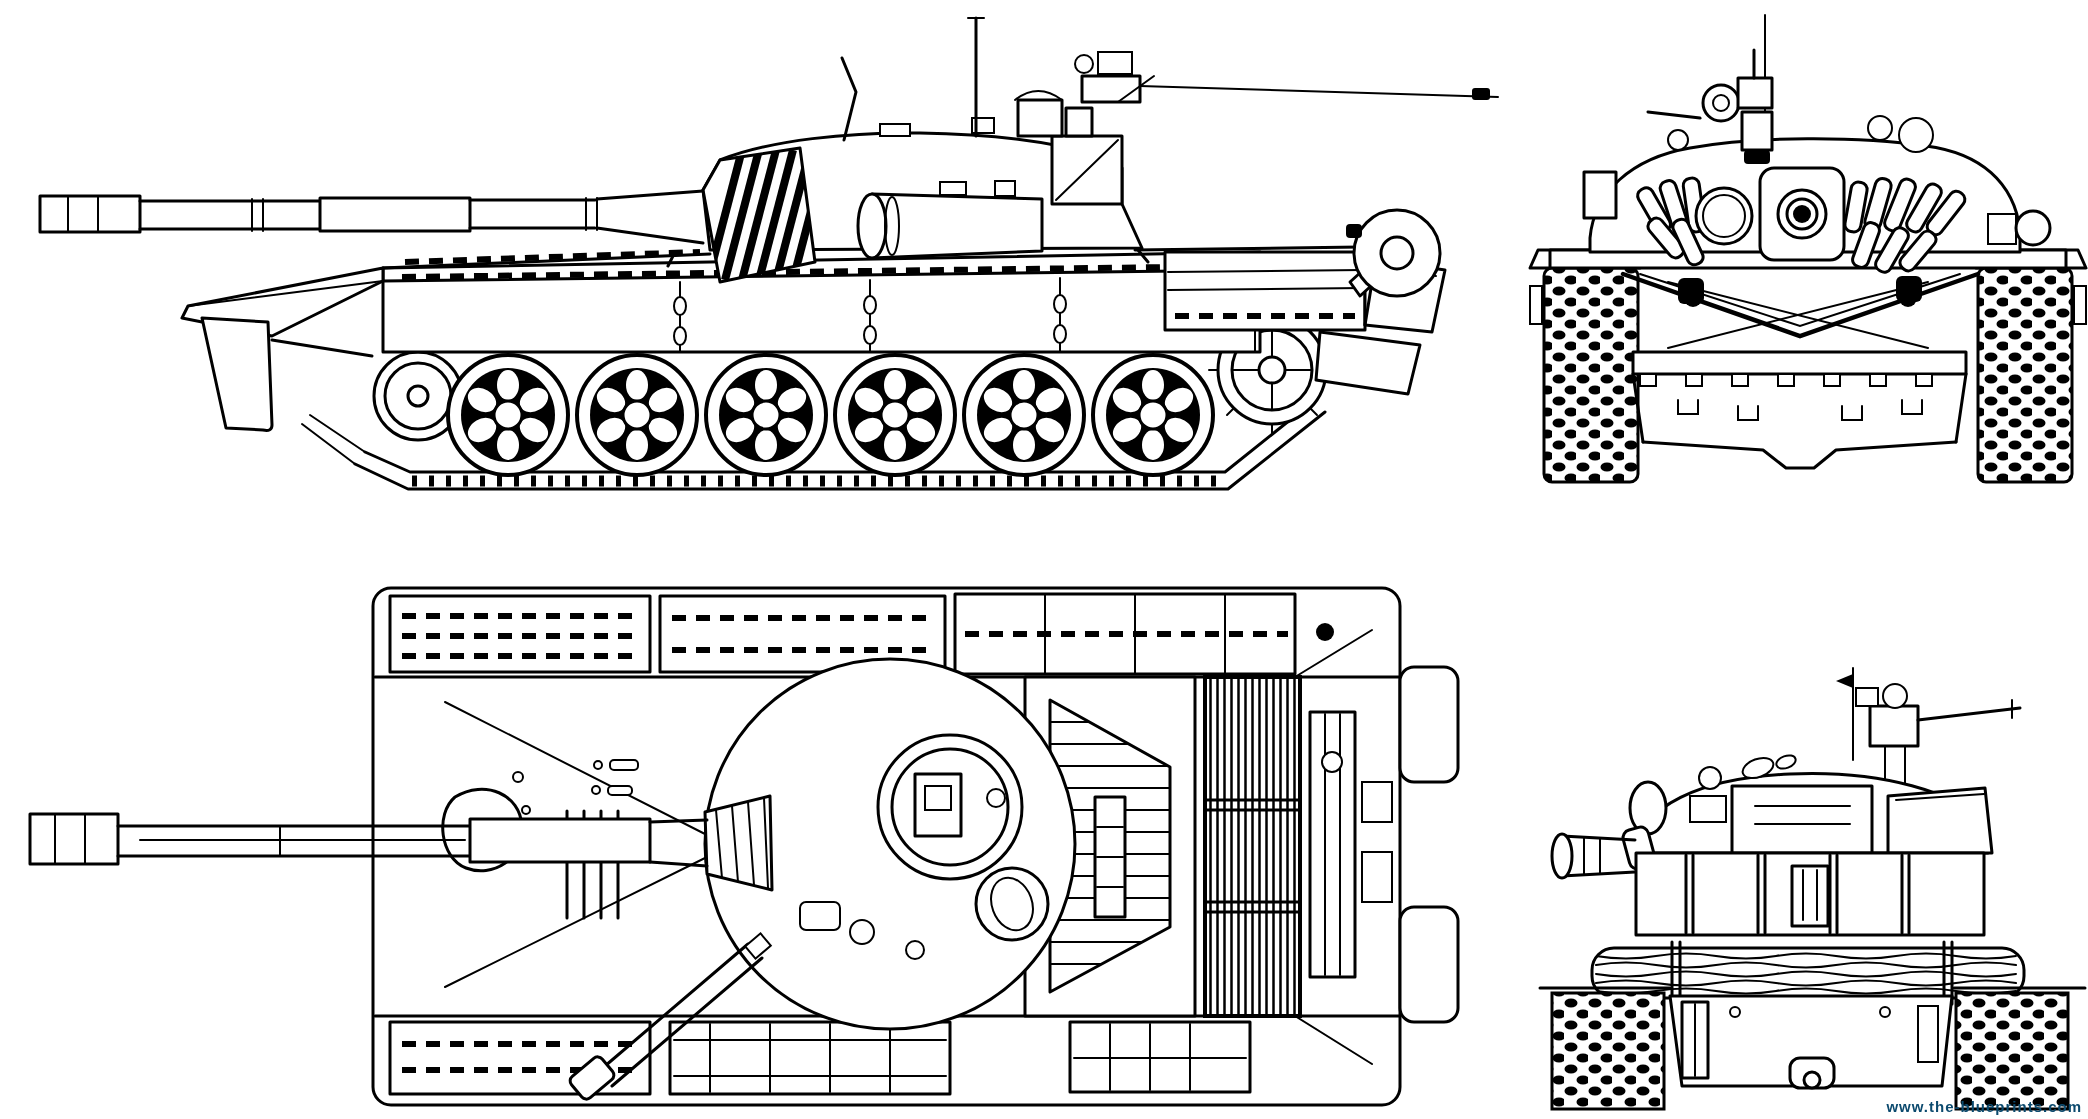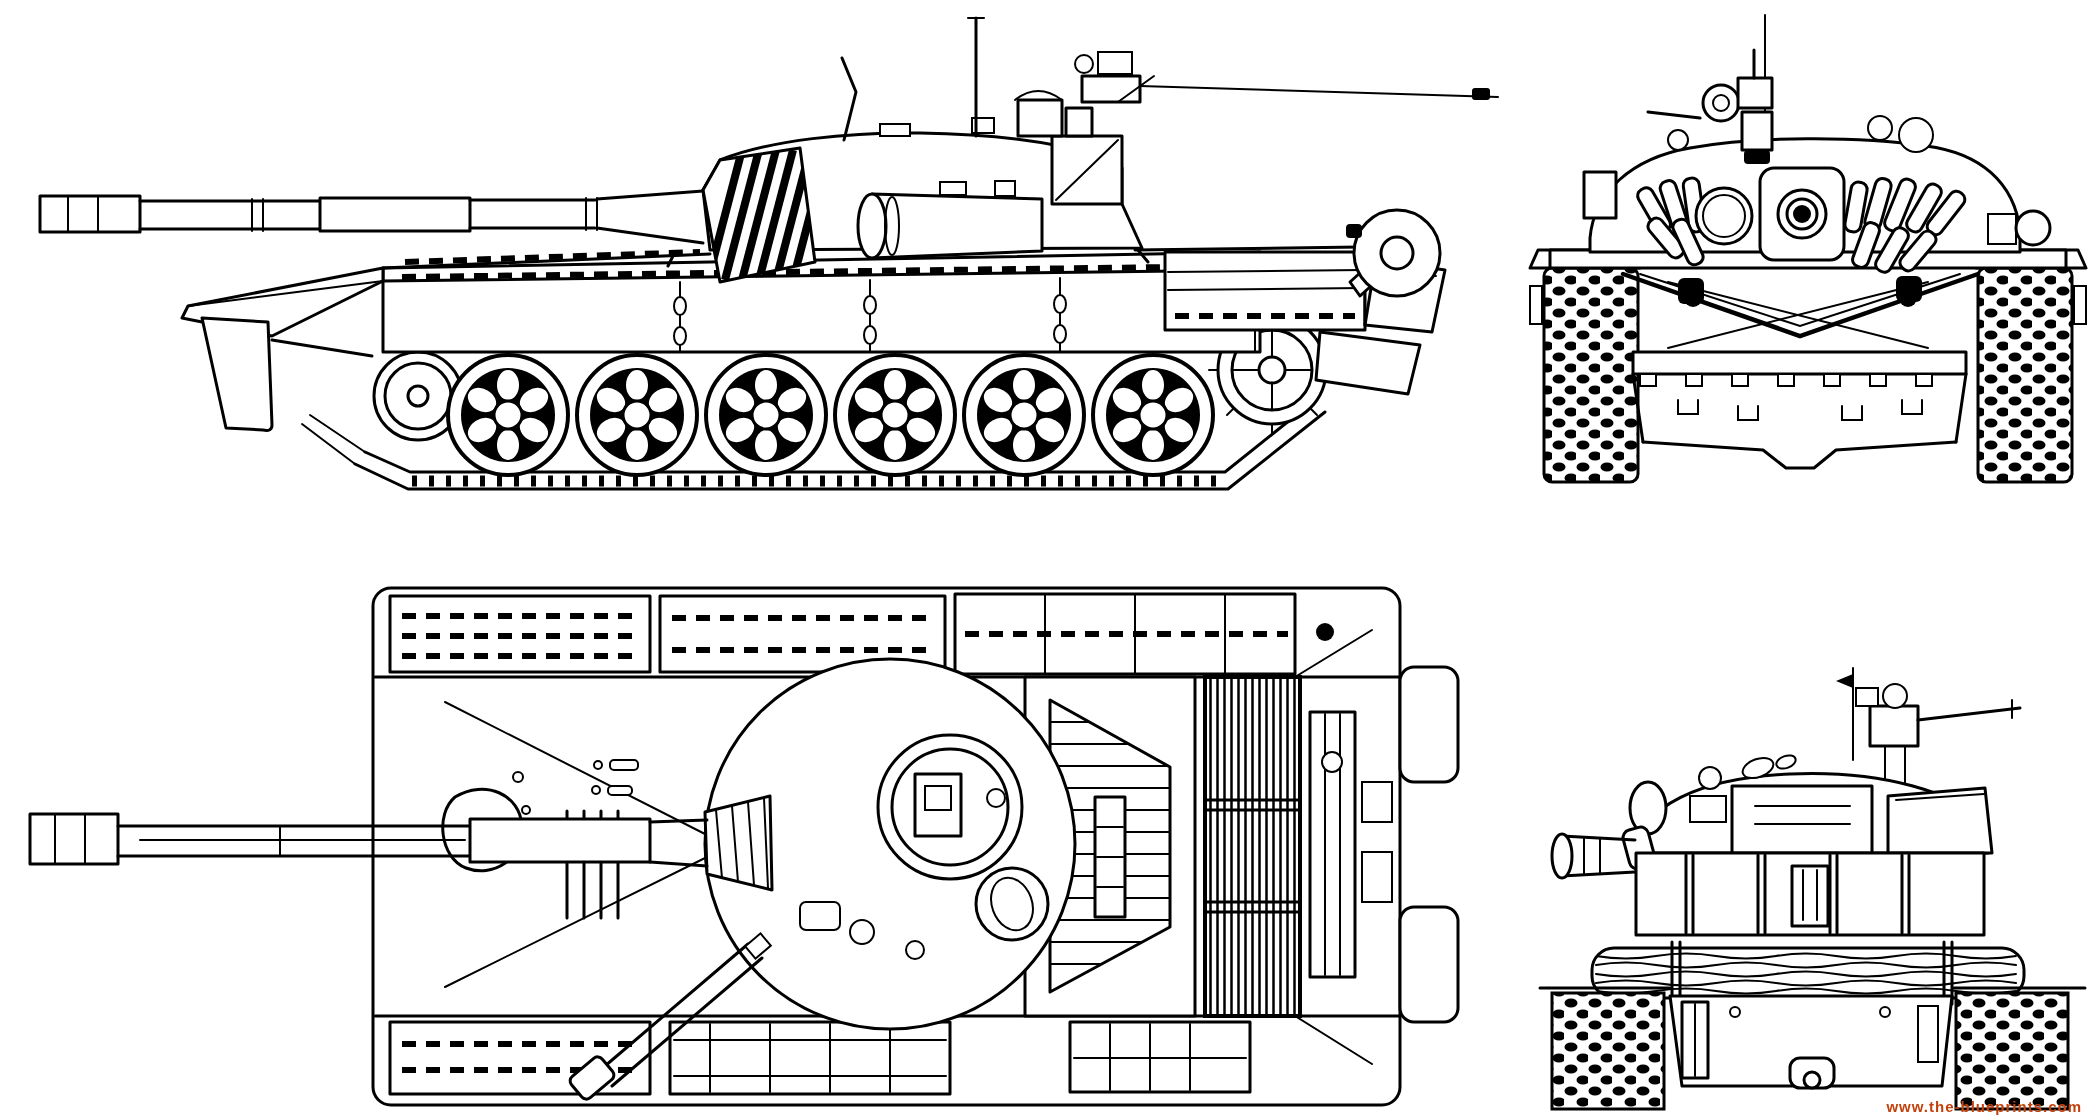--- a/index.html
+++ b/index.html
@@ -12,21 +12,21 @@
   .ln{fill:none;stroke:#000;stroke-width:3;stroke-linecap:round;stroke-linejoin:round;}
   .ln2{fill:none;stroke:#000;stroke-width:2;stroke-linecap:round;}
   .ln4{fill:none;stroke:#000;stroke-width:4.5;stroke-linecap:round;}
   .wf{fill:#fff;stroke:#000;stroke-width:3;stroke-linejoin:round;}
   .wf2{fill:#fff;stroke:#000;stroke-width:2;}
   .bf{fill:#000;stroke:none;}
   .dash{fill:none;stroke:#000;stroke-width:6;stroke-dasharray:14 10;}
   .cleat{fill:none;stroke:#000;stroke-width:11;stroke-dasharray:5 12;}
   .watermark{
     position:absolute;right:6px;bottom:4px;
-    font-size:15px;letter-spacing:1px;color:#c2410c;font-weight:bold;
+    font-size:15px;letter-spacing:1px;color:#0c4a6e;font-weight:bold;
   }
 </style>
 </head>
 <body>
 
 <div class="canvas">
 
   <svg style="left:20px;top:0px" width="1430" height="500" viewBox="0 0 1430 500">
     <defs>
       <clipPath id="sv-mant">

